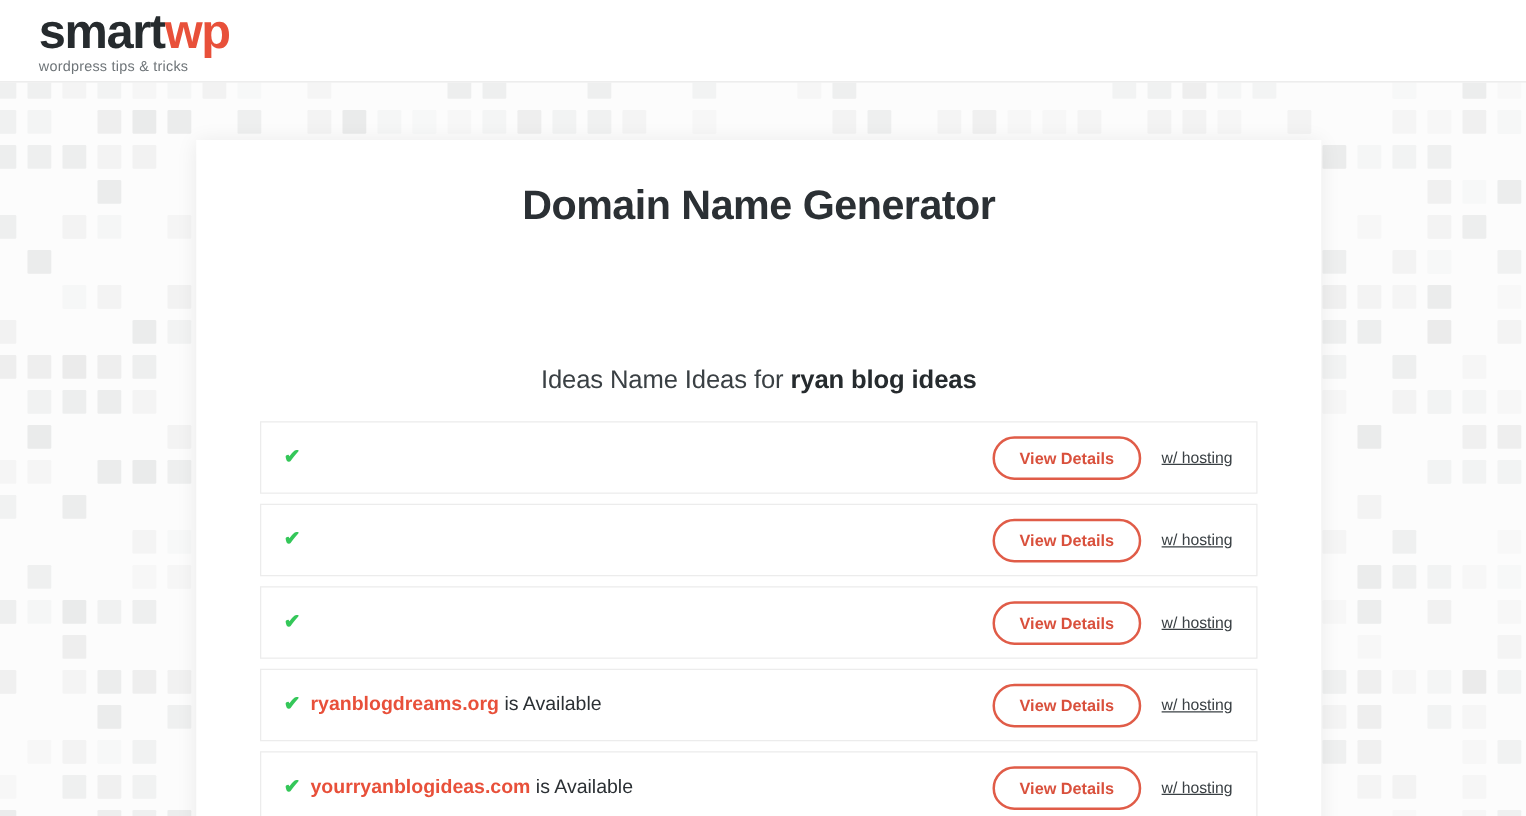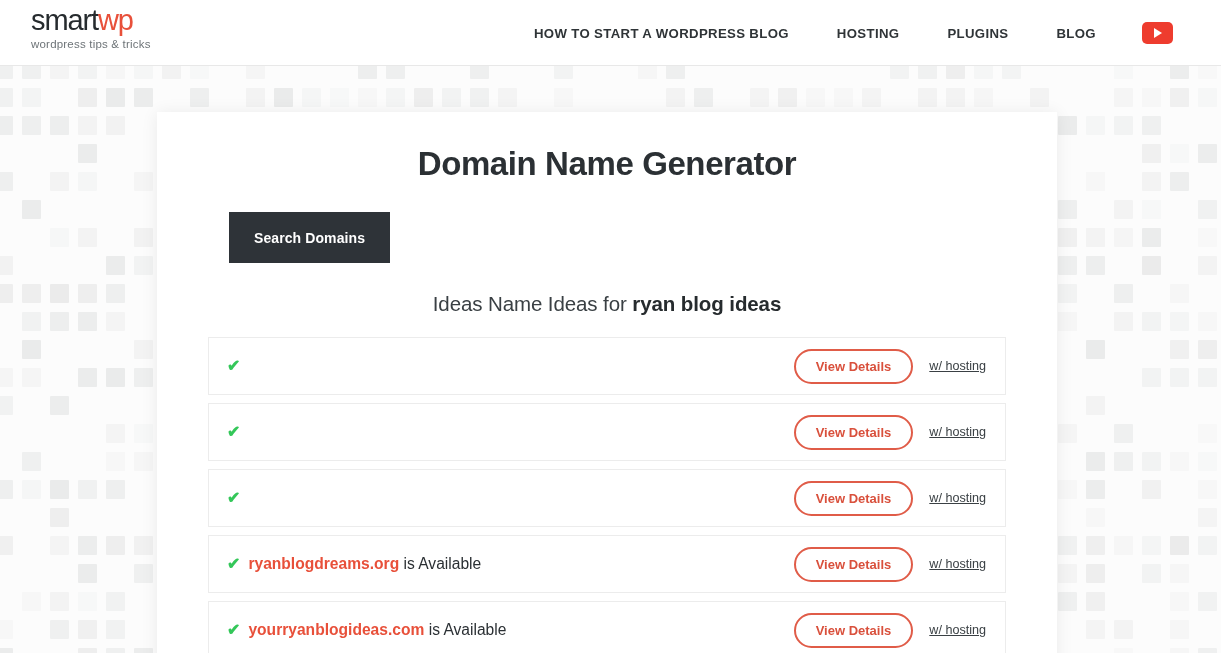--- a/index.html
+++ b/index.html
@@ -22,22 +22,22 @@
     z-index: 20;
   }
   .logo-block {
     position: absolute;
     left: 31px;
     top: 6px;
     line-height: 1;
     user-select: none;
   }
   .logo-word {
-    font-size: 29px;
-    font-weight: normal;
+    font-size: 39px;
+    font-weight: bold;
     letter-spacing: -1.1px;
     color: #262b2e;
   }
   .logo-word .accent { color: #e8503a; }
   .logo-tagline {
     margin-top: 4px;
     font-size: 11.5px;
     color: #6e7478;
     letter-spacing: 0.2px;
     font-weight: normal;
@@ -219,29 +219,20 @@
 </head>
 <body>
 
 <div class="site-header">
 
   <div class="logo-block">
     <div class="logo-word"><span>smart</span><span class="accent">wp</span></div>
     <div class="logo-tagline">wordpress tips &amp; tricks</div>
   </div>
 
-  <nav class="main-nav">
-    <a class="nav-item">HOW TO START A WORDPRESS BLOG</a>
-    <a class="nav-item">HOSTING</a>
-    <a class="nav-item">PLUGINS</a>
-    <a class="nav-item">BLOG</a>
-    <div class="yt-btn">
-      <div class="yt-tri"></div>
-    </div>
-  </nav>
 </div>
 
 <div class="page-body">
   <div class="pattern-layer" id="pattern">
       <div class="sq" style="left: -6px; top: -6px; width: 19px; height: 19px; opacity: 0.67;"></div>
       <div class="sq" style="left: 22px; top: -6px; width: 19px; height: 19px; opacity: 0.68;"></div>
       <div class="sq" style="left: 50px; top: -6px; width: 19px; height: 19px; opacity: 0.43;"></div>
       <div class="sq" style="left: 78px; top: -6px; width: 19px; height: 19px; opacity: 0.48;"></div>
       <div class="sq" style="left: 106px; top: -6px; width: 19px; height: 19px; opacity: 0.31;"></div>
       <div class="sq" style="left: 134px; top: -6px; width: 19px; height: 19px; opacity: 0.34;"></div>
@@ -788,21 +779,20 @@
       <div class="sq" style="left: 1114px; top: 582px; width: 19px; height: 19px; opacity: 0.2;"></div>
       <div class="sq" style="left: 1170px; top: 582px; width: 19px; height: 19px; opacity: 0.32;"></div>
       <div class="sq" style="left: 1198px; top: 582px; width: 19px; height: 19px; opacity: 0.68;"></div>
     </div>
 
   <div class="generator-card">
 
     <h1 class="card-title">Domain Name Generator</h1>
 
     <div class="search-row">
-      <button class="search-btn">Search Domains</button>
     </div>
 
     <div class="ideas-heading"><span>Ideas Name Ideas for </span><span class="kw">ryan blog ideas</span></div>
 
     <div class="results-list">
 
       <div class="result-row">
         <span class="check-icon">✔</span>
         <span class="row-spacer"></span>
         <button class="view-details">View Details</button>

